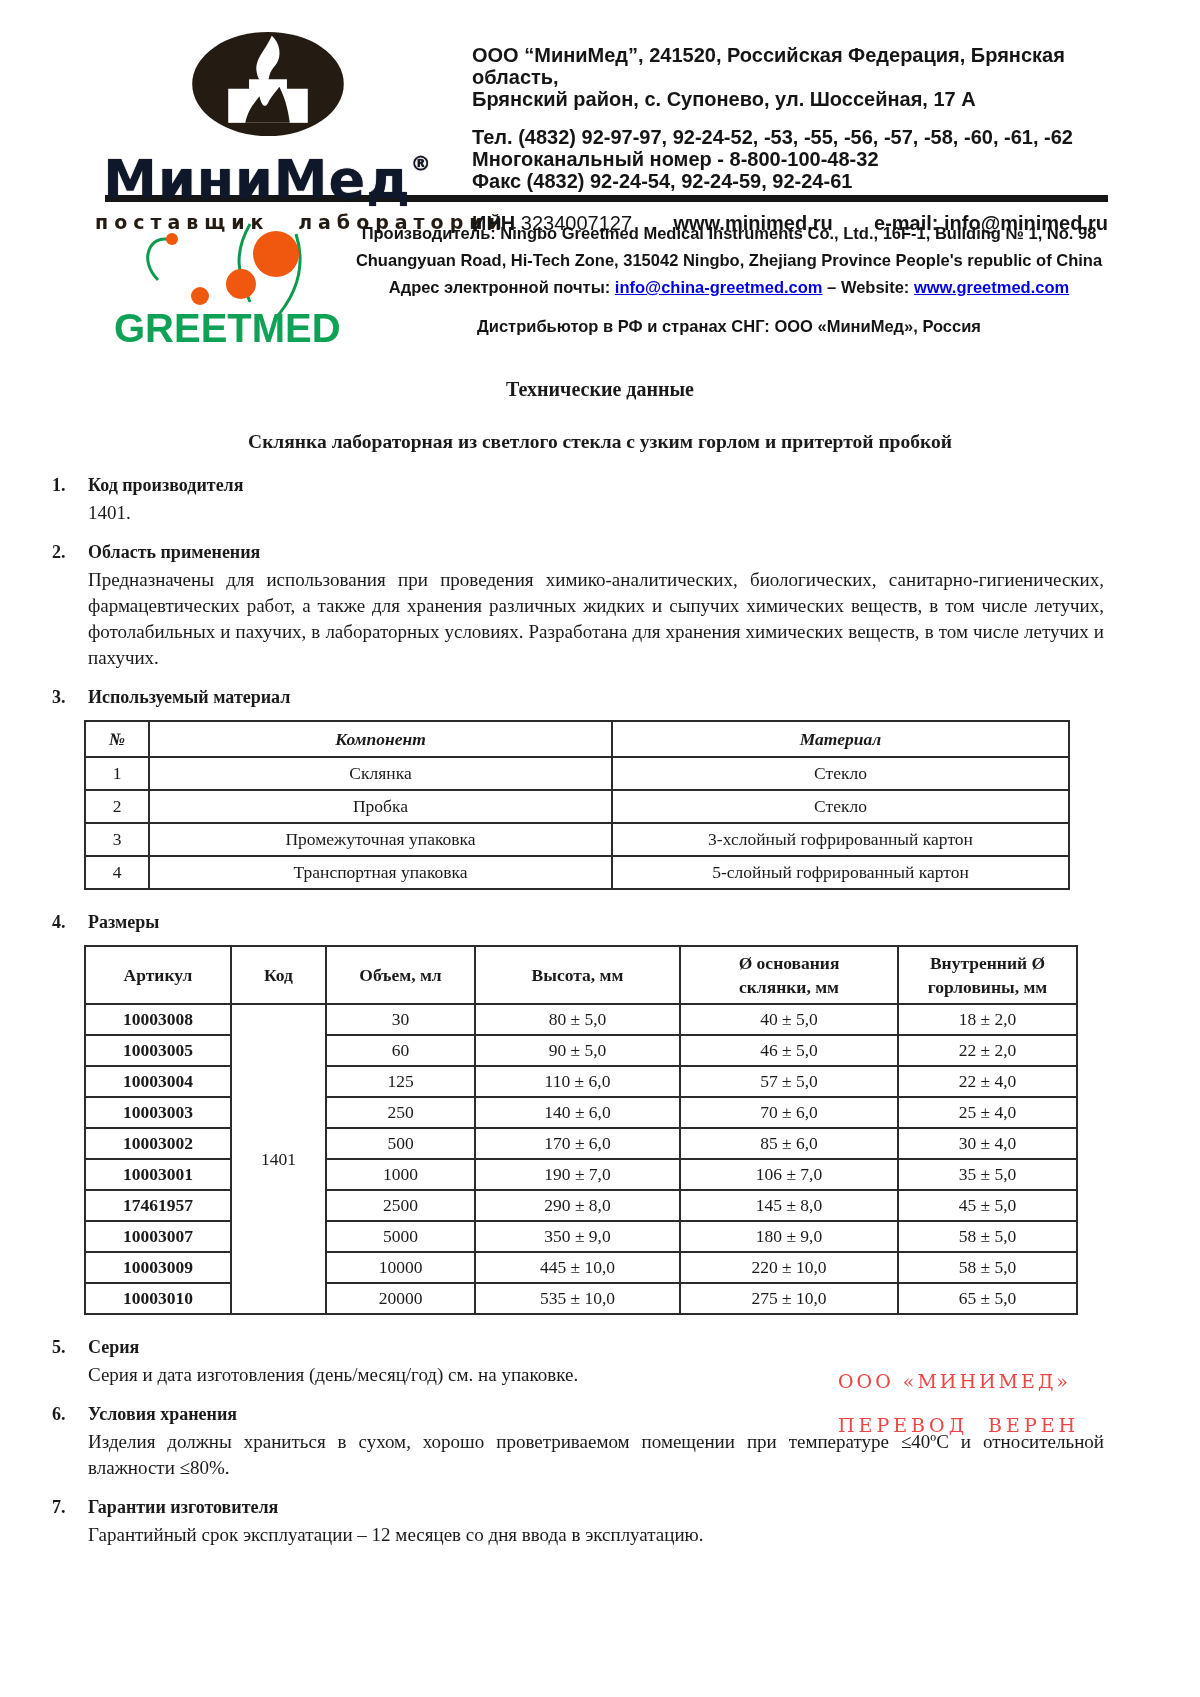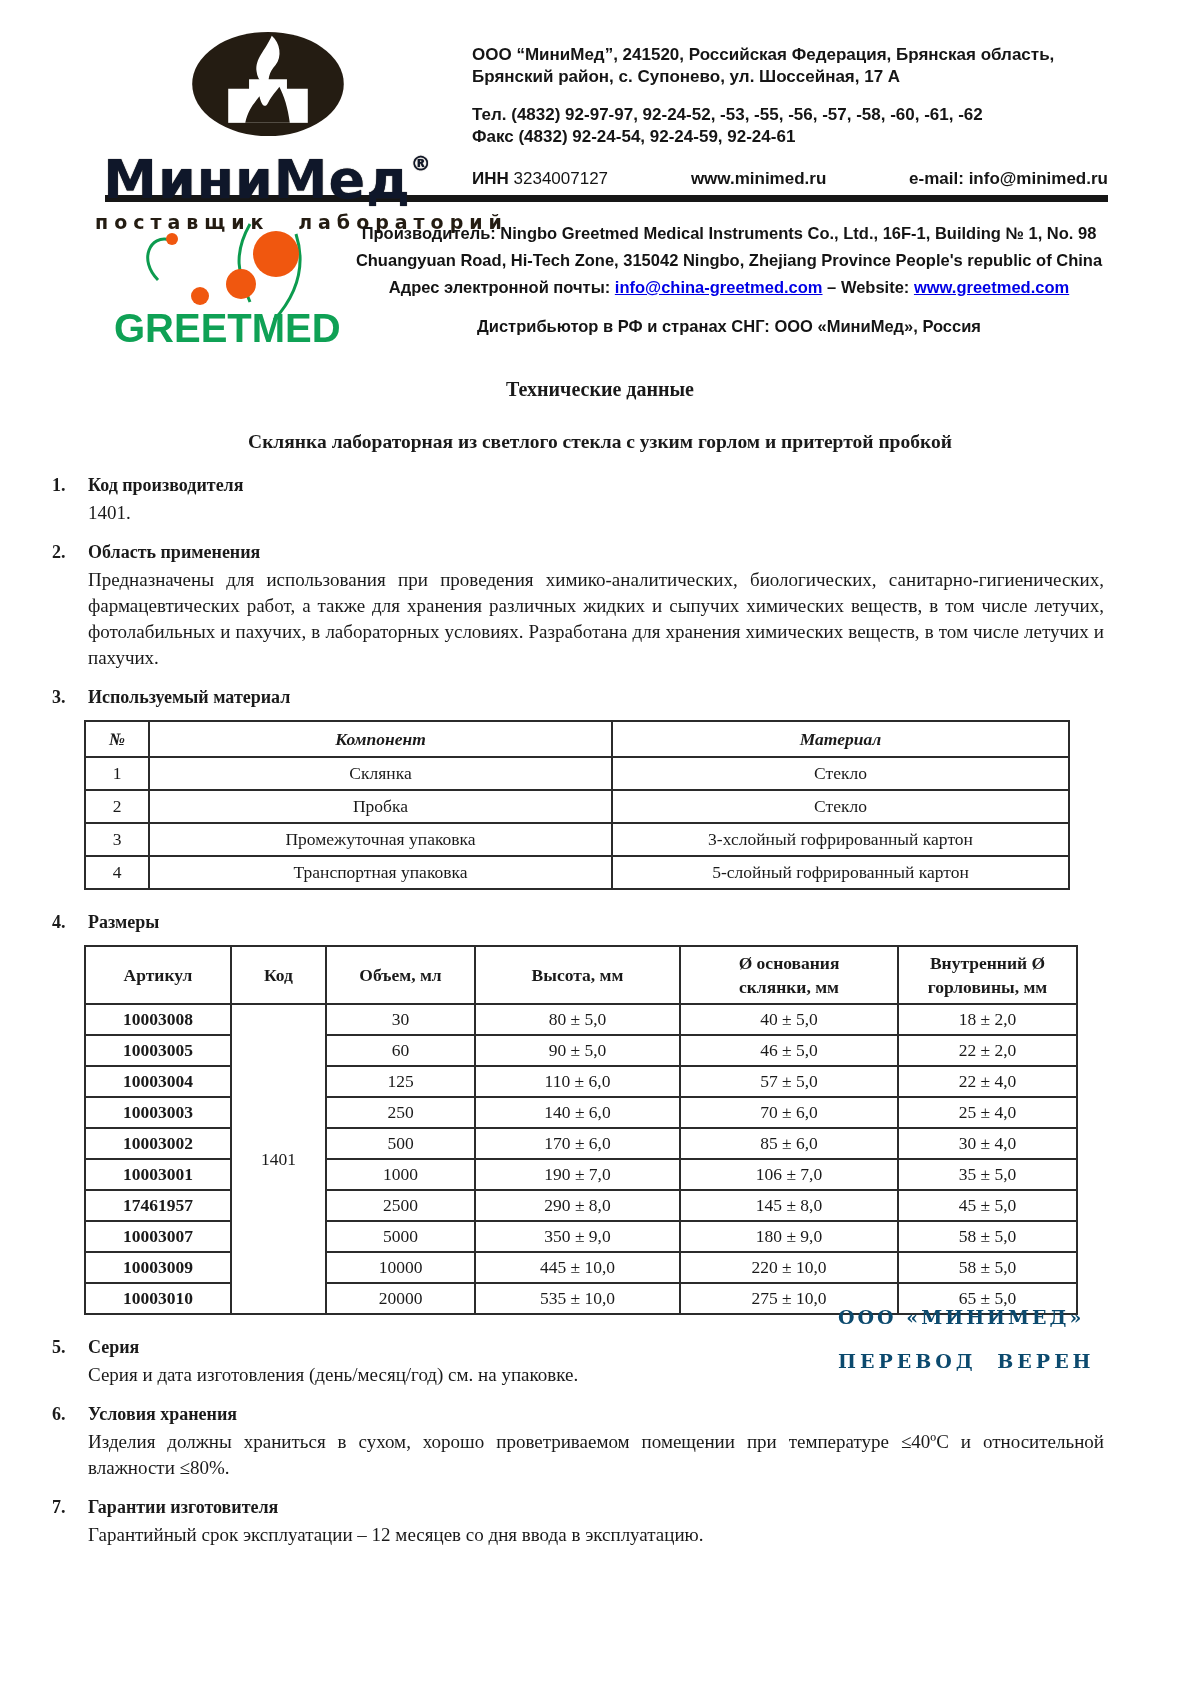--- a/index.html
+++ b/index.html
@@ -19,21 +19,21 @@
     line-height:50px; letter-spacing:1px; color:#0f172a; white-space:nowrap;
     text-shadow:0 0 1px #241c12;
   }
   .mm-reg { font-size:20px; vertical-align:28px; font-weight:700; }
   .mm-tagline {
     margin-top:6px; font-family:"DejaVu Sans", sans-serif; font-weight:700;
     font-size:19px; letter-spacing:6px; word-spacing:16px; color:#241c12; white-space:nowrap;
   }
   .header-info {
     flex:1; padding-left:32px; padding-top:14px;
-    font-family:"Liberation Sans", sans-serif; font-weight:700; font-size:17px;
+    font-family:"Liberation Sans", sans-serif; font-weight:700; font-size:20px;
     line-height:22px; color:#151515;
   }
   .phones { margin-top:16px; }
   .inn-row { margin-top:20px; display:flex; justify-content:space-between; align-items:baseline; }
   .inn-num { font-weight:400; font-family:"Liberation Sans", sans-serif; }
 
   .black-bar { height:7px; background:#161616; margin:3px 92px 0 105px; }
 
   
   .greetmed-row { display:flex; padding:10px 92px 0 100px; height:150px; }
@@ -72,22 +72,22 @@
   .size-table th, .size-table td {
     border:2px solid #2b2b2b; text-align:center; vertical-align:middle;
     font-size:17.5px; padding:2px 4px;
   }
   .size-table th { font-weight:700; height:58px; white-space:pre-line; line-height:24px; }
   .size-table td { height:31px; }
   td.art { font-weight:700; }
 
   
   .stamp {
-    position:absolute; left:838px; top:1306px; width:210px; text-align:center;
-    color:#0c4a6e; font-family:"DejaVu Serif", serif; font-weight:700;
+    position:absolute; left:838px; top:1370px; width:210px; text-align:center;
+    color:#ef4444; font-family:"DejaVu Serif", serif; font-weight:400;
   }
   .stamp-line1 { font-size:19px; letter-spacing:3px; white-space:nowrap; }
   .stamp-line2 { font-size:19px; letter-spacing:4px; word-spacing:10px; margin-top:22px; white-space:nowrap; }
 </style>
 </head>
 <body>
 
 <div class="page">
 
   <div class="header-row">
@@ -102,20 +102,21 @@
       <div class="mm-word"><span>МиниМед</span><span class="mm-reg">®</span></div>
       <div class="mm-tagline">поставщик лабораторий</div>
     </div>
     <div class="header-info">
       <div class="addr">
         <div>ООО “МиниМед”, 241520, Российская Федерация, Брянская область,</div>
         <div>Брянский район, с. Супонево, ул. Шоссейная, 17 А</div>
       </div>
       <div class="phones">
         <div>Тел. (4832) 92-97-97, 92-24-52, -53, -55, -56, -57, -58, -60, -61, -62</div>
+        <div>Многоканальный номер - 8-800-100-48-32</div>
         <div>Факс (4832) 92-24-54, 92-24-59, 92-24-61</div>
       </div>
       <div class="inn-row">
         <div><span>ИНН</span> <span class="inn-num">3234007127</span></div>
         <div>www.minimed.ru</div>
         <div>e-mail: info@minimed.ru</div>
       </div>
     </div>
   </div>
 

